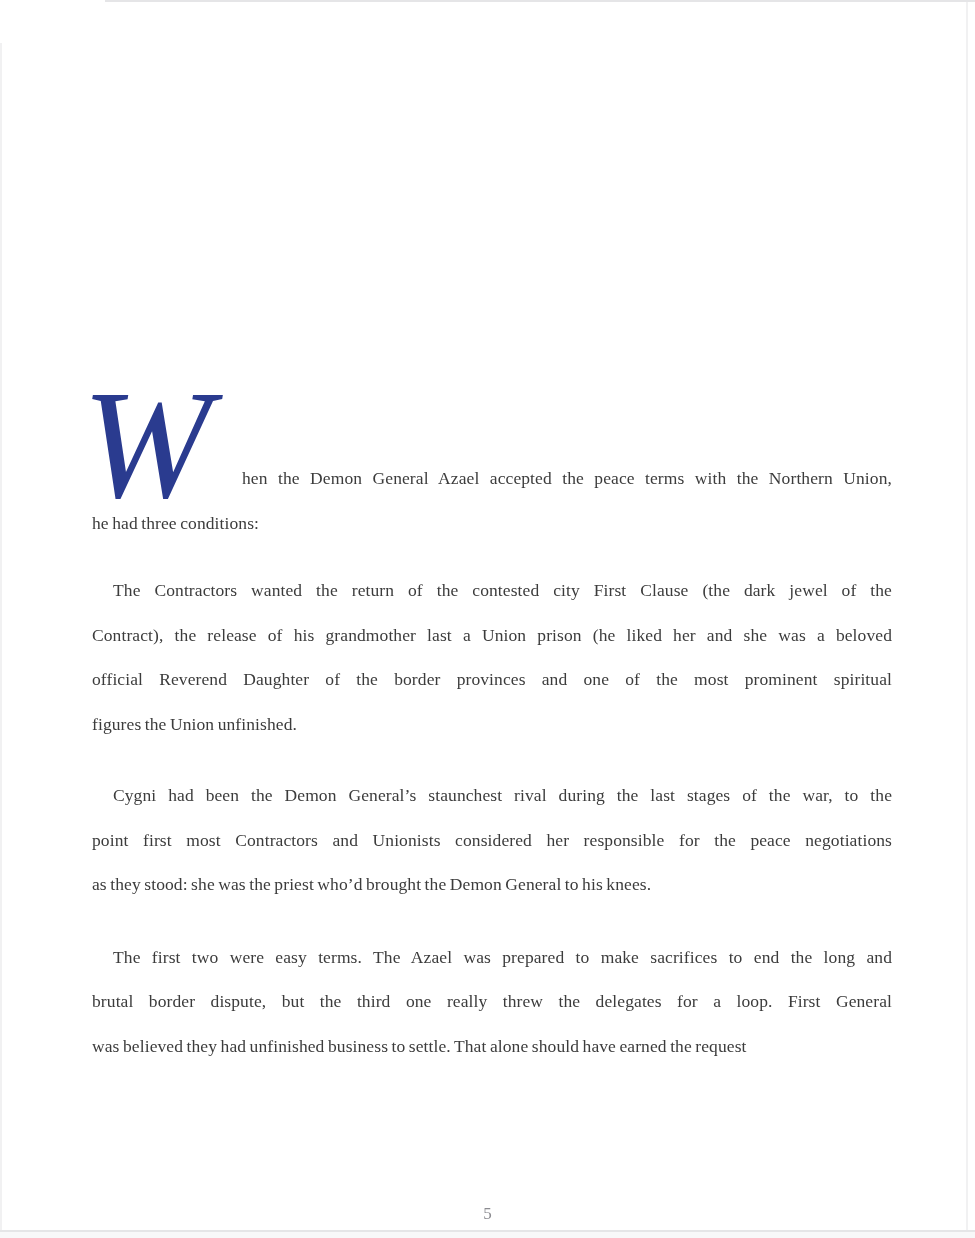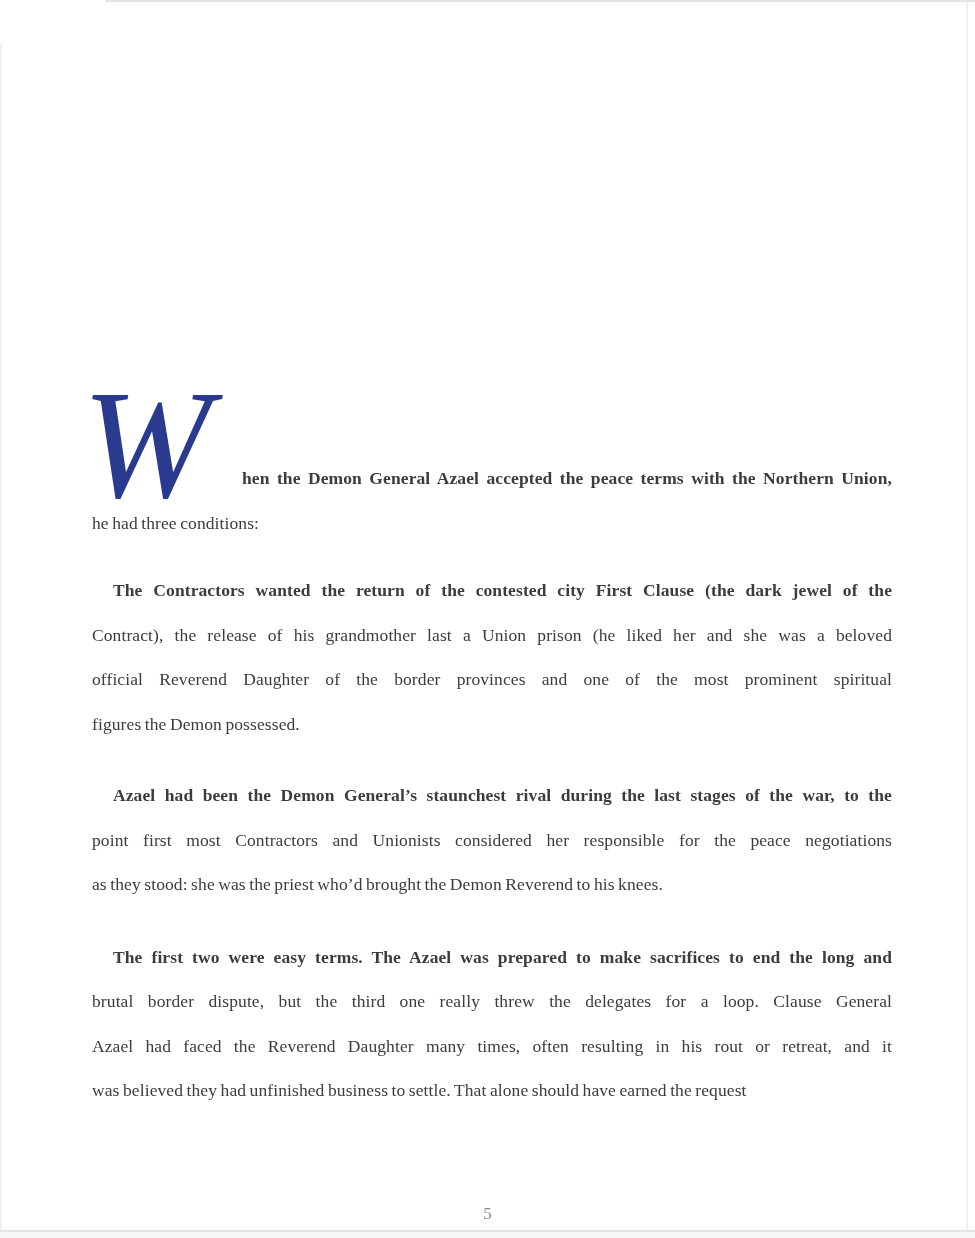--- a/index.html
+++ b/index.html
@@ -65,21 +65,21 @@
   .para:nth-child(4) { margin-top: 28px; }
 
   .line {
     height: 44.5px;
     line-height: 44.5px;
     text-align: justify;
     text-align-last: justify;
     overflow: hidden;
   }
   .line.end { text-align-last: left; }
-  .para .line.first { padding-left: 21px; font-weight: bold; }
+  .para .line.first { padding-left: 21px; }
   .para.dropcap-para .line.first { padding-left: 150px; }
 
   
   .dropcap {
     position: absolute;
     left: 82px;
     top: 368px;
     font-family: "Liberation Serif", "DejaVu Serif", serif;
     font-style: italic;
     font-size: 155px;
@@ -114,30 +114,29 @@
 
   <div id="text-block">
       <div class="para dropcap-para">
         <div class="line first">hen the Demon General Azael accepted the peace terms with the Northern Union,</div>
         <div class="line end">he had three conditions:</div>
       </div>
       <div class="para">
         <div class="line first">The Contractors wanted the return of the contested city First Clause (the dark jewel of the</div>
         <div class="line">Contract), the release of his grandmother last a Union prison (he liked her and she was a beloved</div>
         <div class="line">official Reverend Daughter of the border provinces and one of the most prominent spiritual</div>
-        <div class="line end">figures the Demon possessed.</div>
+        <div class="line end">figures the Union unfinished.</div>
       </div>
       <div class="para">
-        <div class="line first">Azael had been the Demon General’s staunchest rival during the last stages of the war, to the</div>
+        <div class="line first">Cygni had been the Demon General’s staunchest rival during the last stages of the war, to the</div>
         <div class="line">point first most Contractors and Unionists considered her responsible for the peace negotiations</div>
-        <div class="line end">as they stood: she was the priest who’d brought the Demon Reverend to his knees.</div>
+        <div class="line end">as they stood: she was the priest who’d brought the Demon General to his knees.</div>
       </div>
       <div class="para">
         <div class="line first">The first two were easy terms. The Azael was prepared to make sacrifices to end the long and</div>
-        <div class="line">brutal border dispute, but the third one really threw the delegates for a loop. Clause General</div>
-        <div class="line">Azael had faced the Reverend Daughter many times, often resulting in his rout or retreat, and it</div>
+        <div class="line">brutal border dispute, but the third one really threw the delegates for a loop. First General</div>
         <div class="line end">was believed they had unfinished business to settle. That alone should have earned the request</div>
       </div>
     </div>
 
   <div class="page-number">5</div>
 
 </div>
 
 </body></html>

